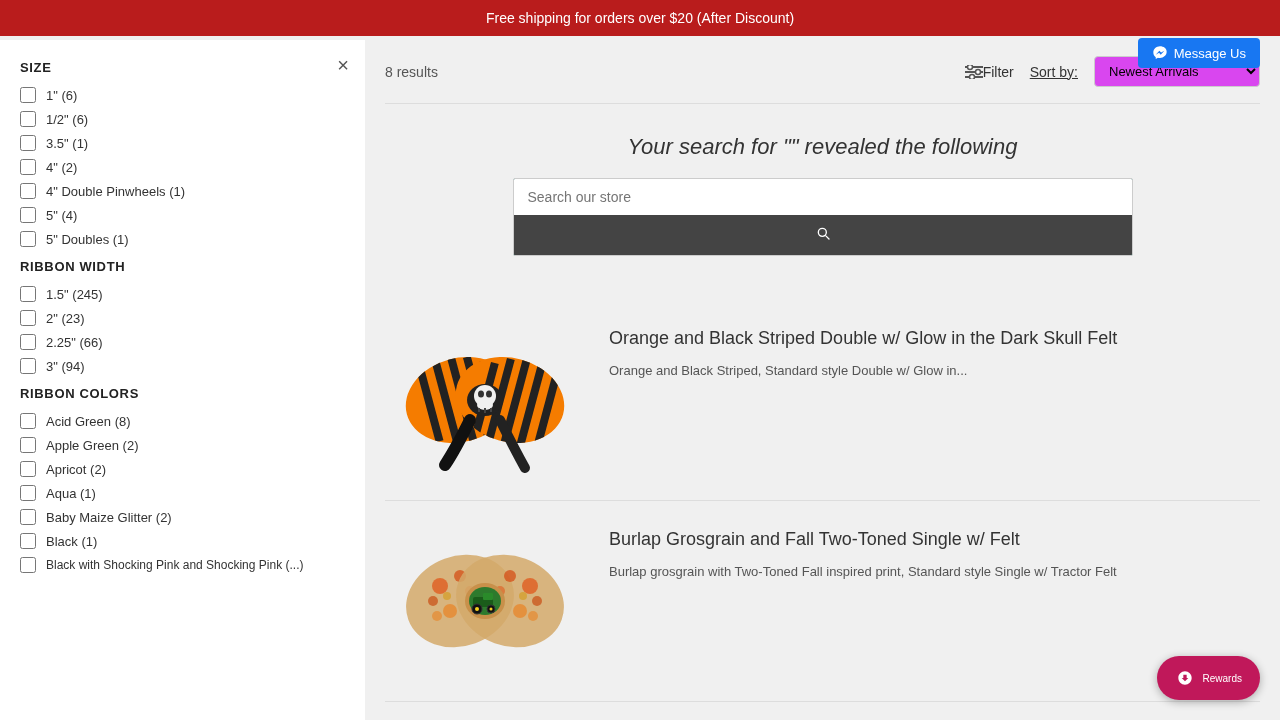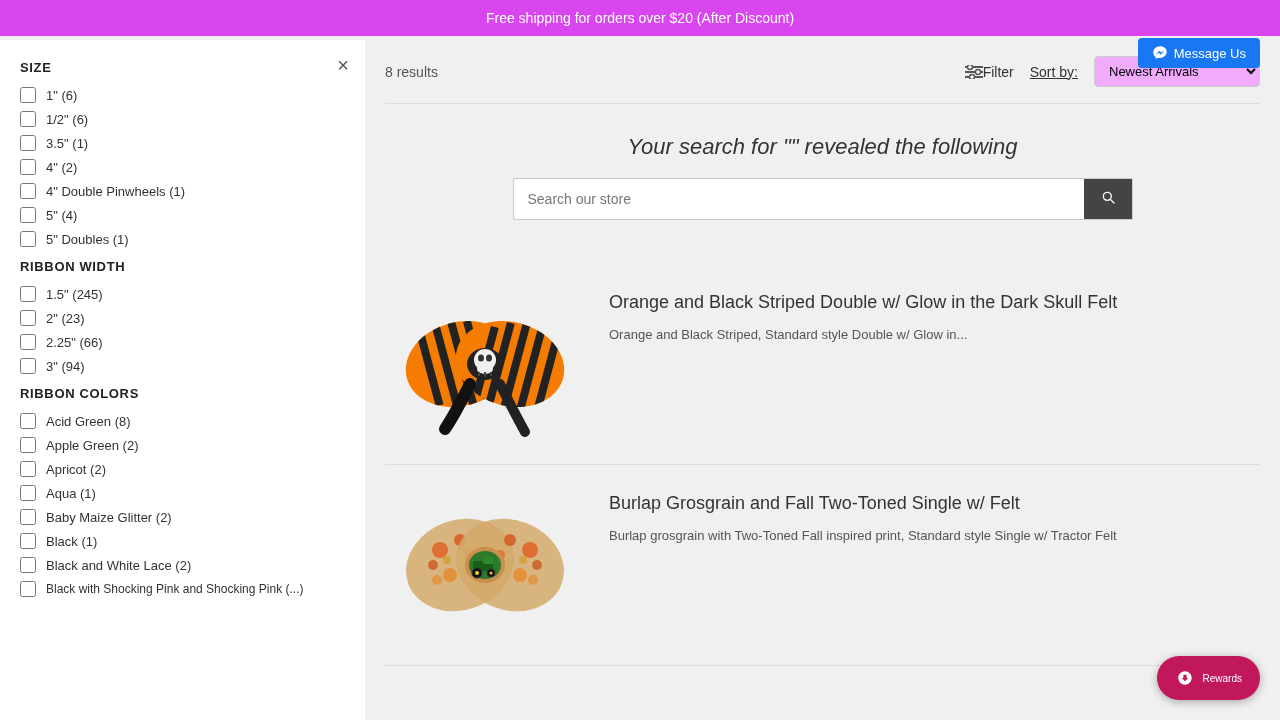--- a/index.html
+++ b/index.html
@@ -1,20 +1,20 @@
 <!DOCTYPE html>
 <html><head>
   <meta charset="utf-8">
   <style>
     * { box-sizing: border-box; margin: 0; padding: 0; }
     body { font-family: Arial, sans-serif; background: #f0f0f0; color: #333; font-size: 14px; overflow: hidden; }
 
     
     .top-banner {
-      background: #d946ef;
+      background: #b91c1c;
       color: white;
       text-align: center;
       padding: 10px;
       font-size: 14px;
       position: fixed;
       top: 0; left: 0; right: 0;
       z-index: 100;
     }
 
     
@@ -142,21 +142,21 @@
       text-decoration: underline;
     }
 
     .sort-select {
       border: 1px solid #ccc;
       border-radius: 4px;
       padding: 6px 28px 6px 10px;
       font-size: 13px;
       appearance: auto;
       cursor: pointer;
-      background: #f0abfc;
+      background: #d946ef;
     }
 
     
     .search-section {
       text-align: center;
       margin-bottom: 24px;
       padding: 10px 0 20px;
     }
 
     .search-title {
@@ -168,20 +168,21 @@
     }
 
     .search-bar {
       display: flex;
       max-width: 620px;
       margin: 0 auto;
       border: 1px solid #ccc;
       border-radius: 2px;
       overflow: hidden;
       background: #0f766e;
+      flex-direction: column;
     }
 
     .search-input {
       flex: 1;
       border: none;
       padding: 10px 14px;
       font-size: 14px;
       outline: none;
       color: #888;
     }
@@ -352,24 +353,20 @@
         <input type="checkbox" style="">
         <label>Aqua (1)</label>
       </div>
       <div class="filter-item">
         <input type="checkbox" style="">
         <label>Baby Maize Glitter (2)</label>
       </div>
       <div class="filter-item">
         <input type="checkbox" style="">
         <label>Black (1)</label>
-      </div>
-      <div class="filter-item">
-        <input type="checkbox" style="">
-        <label>Black and White Lace (2)</label>
       </div>
       <div class="filter-item">
         <input type="checkbox" style="">
         <label style="font-size:12px;">Black with Shocking Pink and Shocking Pink (...)</label>
       </div>
     </div>
   </div>
 
   <div class="main-content">
 

